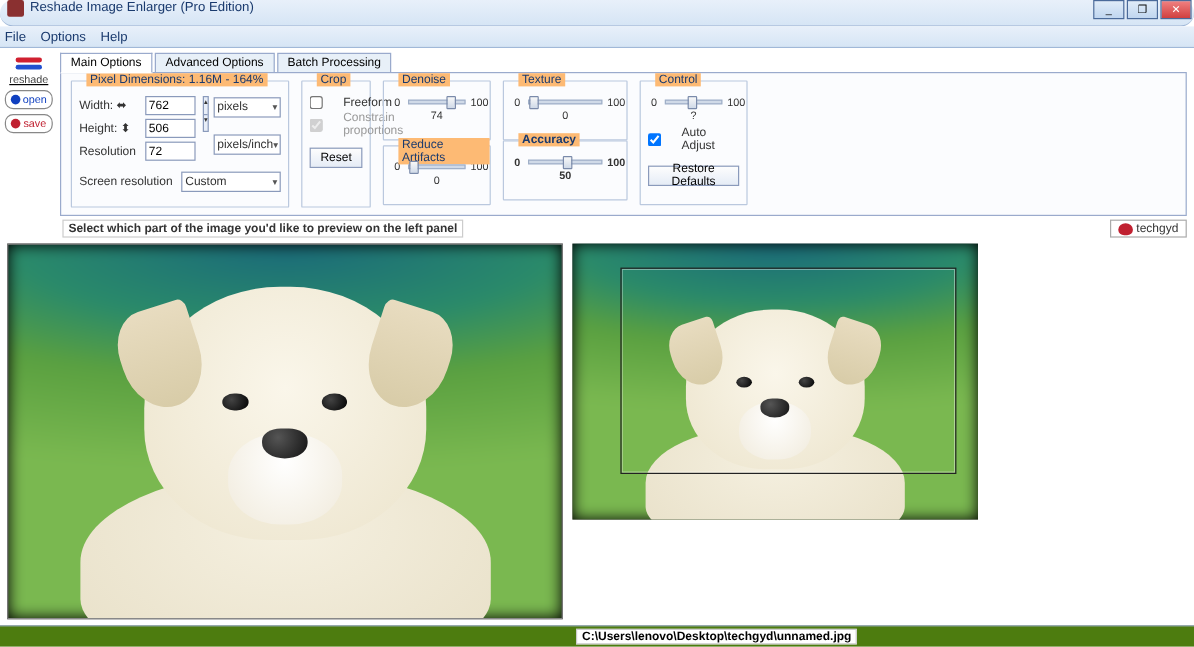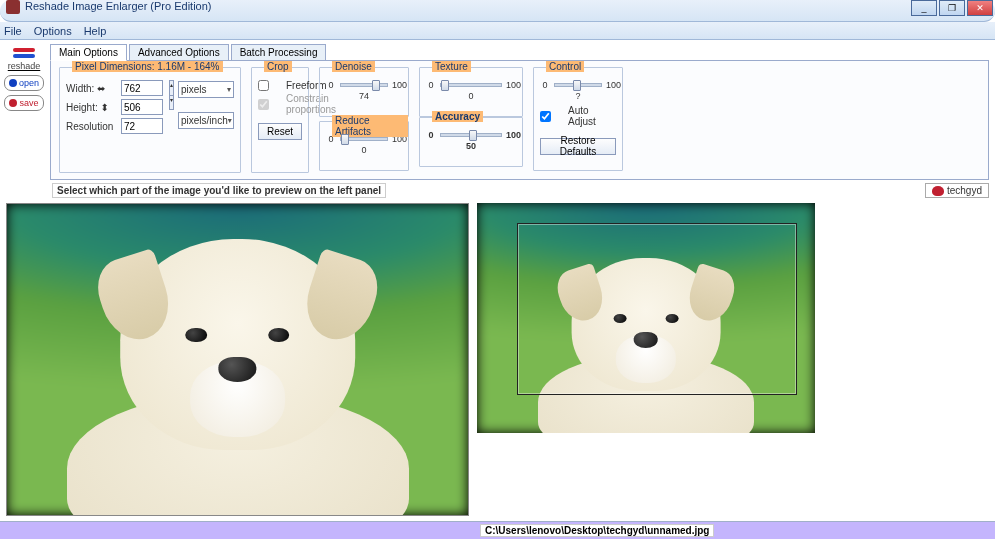--- a/index.html
+++ b/index.html
@@ -86,21 +86,21 @@
 .ear{position:absolute; width:28%; height:40%; background:linear-gradient(#e8dcc0,#d8cca8); border-radius:40% 10% 50% 50%;}
 .ear.l{left:-8%; top:8%; transform:rotate(-18deg);}
 .ear.r{right:-8%; top:8%; transform:rotate(18deg) scaleX(-1);}
 .muz{position:absolute; bottom:6%; left:50%; transform:translateX(-50%); width:40%; height:36%; background:radial-gradient(ellipse at 50% 30%,#fff,#f0eadb); border-radius:46%;}
 .nose{position:absolute; bottom:32%; left:50%; transform:translateX(-50%); width:16%; height:12%; background:radial-gradient(circle at 35% 30%,#555,#111); border-radius:45% 45% 55% 55%;}
 .eye{position:absolute; width:9%; height:7%; background:radial-gradient(circle at 35% 35%,#444,#000); border-radius:50%; top:42%;}
 .eye.l{left:28%;} .eye.r{right:28%;}
 .selbox{position:absolute; left:40px; top:20px; right:18px; bottom:38px; border:1px solid #222; box-shadow:0 0 0 1px rgba(255,255,255,.4) inset;}
 
 
-.status { position:absolute; bottom:0; left:0; right:0; height:18px; border-top:1px solid #a0b0c8; background:#c4b5fd; display:flex; align-items:center;}
+.status { position:absolute; bottom:0; left:0; right:0; height:18px; border-top:1px solid #a0b0c8; background:#4d7c0f; display:flex; align-items:center;}
 .status .path{ margin-left:480px; font-size:10px; font-weight:bold; border:1px solid #ccc; background:#fff; padding:0 4px;}
 </style>
 </head>
 <body>
 
 <div class="titlebar">
   <div class="icon"></div>
   <div class="title">Reshade Image Enlarger (Pro Edition)</div>
   <div class="winbtns">
     <div class="winbtn">_</div>
@@ -164,20 +164,26 @@
               <div>▾</div>
             </div>
           <div style="width:58px; display:flex; flex-direction:column; gap:14px; padding-top:1px;">
             <div class="sel" style="width:56px;">
                 <span>pixels</span>
               </div>
             <div class="sel" style="width:56px;">
                 <span>pixels/inch</span>
               </div>
           </div>
+        </div>
+        <div class="row" style="margin-top:6px;">
+          <span style="width:86px;">Screen resolution</span>
+          <div class="sel" style="width:86px;">
+              <span>Custom</span>
+            </div>
         </div>
       </div>
 
       <div class="group g2">
         <div class="gtitle">Crop</div>
         <label class="chk">
             <input type="checkbox" style="">
             <span>Freeform</span>
           </label>
         <label class="chk" style="color:#999; margin-top:2px;">

